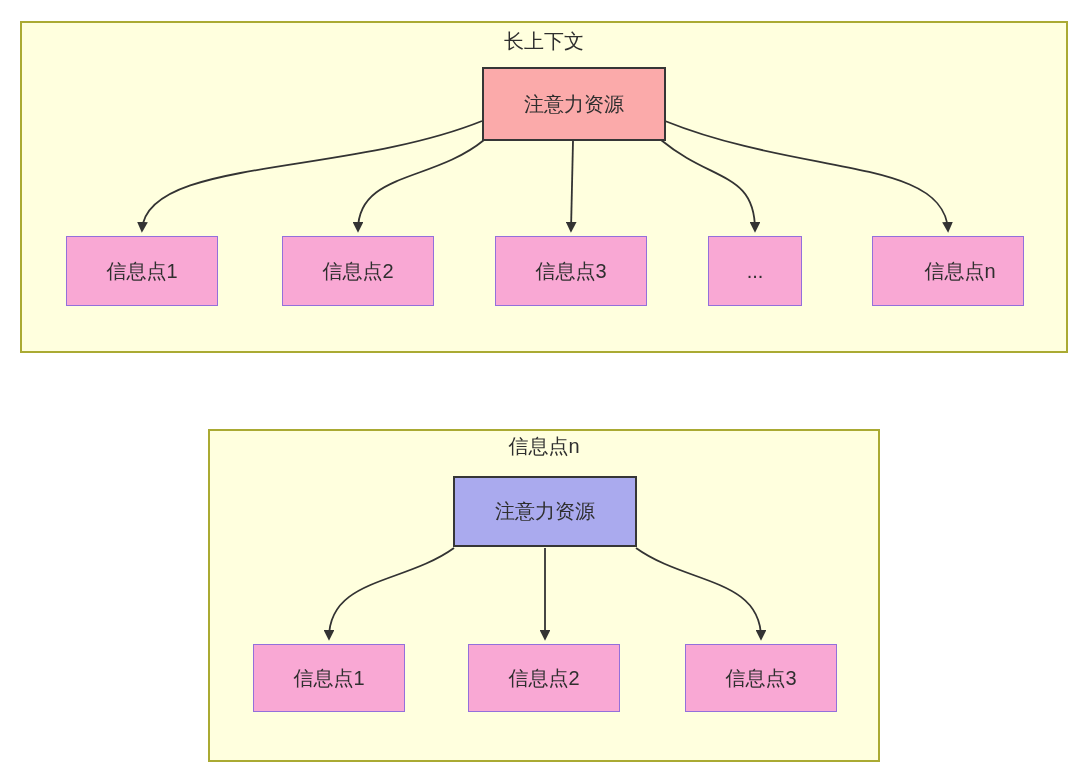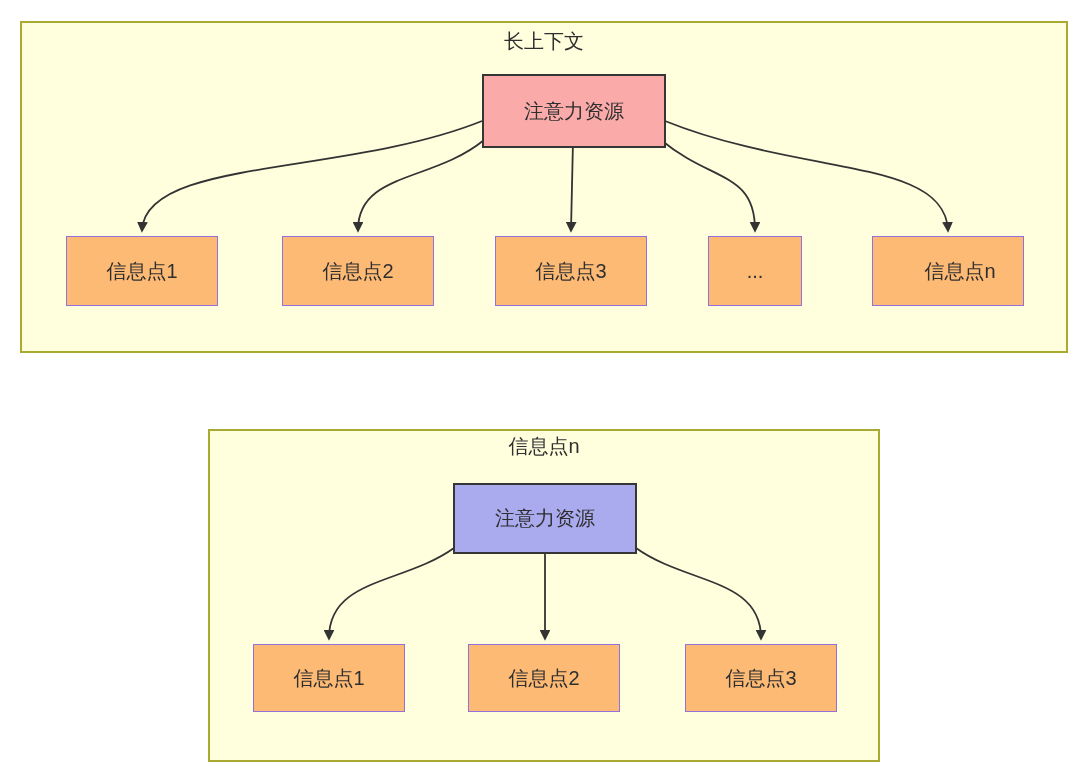--- a/index.html
+++ b/index.html
@@ -45,27 +45,26 @@
     stroke-width: 1.8;
   }
   .node {
     position: absolute;
     box-sizing: border-box;
     display: flex;
     align-items: center;
     justify-content: center;
     font-size: 20px;
     color: #2f2f2f;
-    background: #fdba74;
+    background: #f9a8d4;
     border: 1.5px solid #9370db;
     z-index: 3;
   }
   .source {
     border: 2.5px solid #363636;
-    margin-top: 7px;
   }
 </style>
 </head>
 <body>
 
 <div class="canvas">
 
   <section class="panel panel-long"></section>
   <section class="panel panel-short"></section>
 

